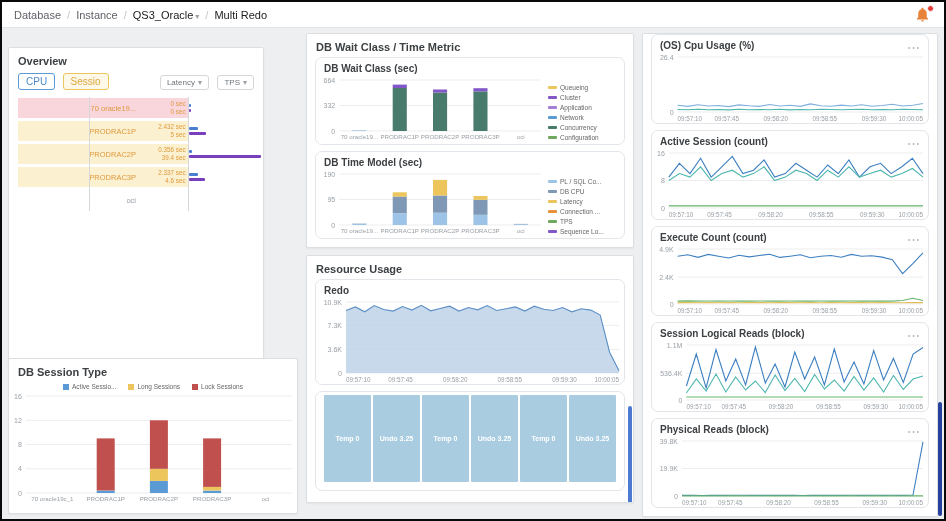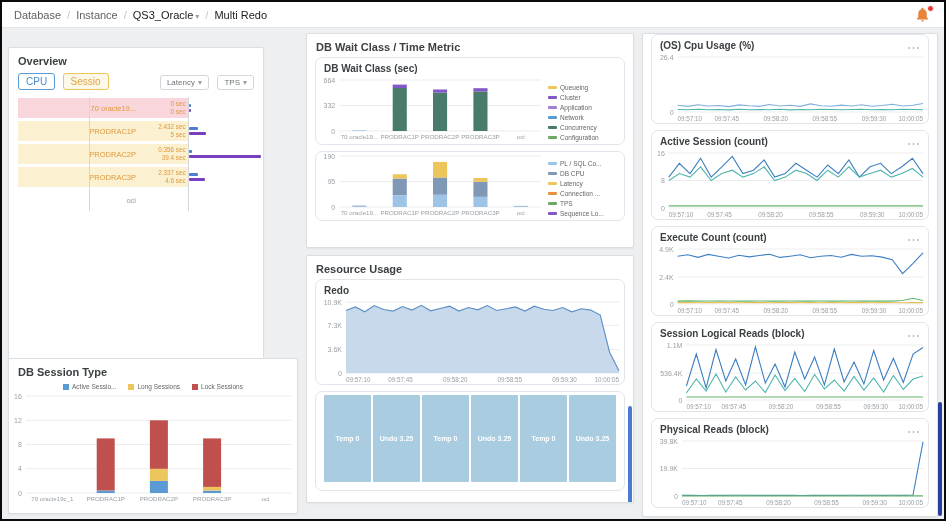--- a/index.html
+++ b/index.html
@@ -228,20 +228,21 @@
           <span class="lg"><i style="background:#ecc65c"></i>Queueing</span>
           <span class="lg"><i style="background:#8257c8"></i>Cluster</span>
           <span class="lg"><i style="background:#a47fd8"></i>Application</span>
           <span class="lg"><i style="background:#5b9bd5"></i>Network</span>
           <span class="lg"><i style="background:#497b6d"></i>Concurrency</span>
           <span class="lg"><i style="background:#71a860"></i>Configuration</span>
         </div>
     </div>
   </div>
   <div class="card">
+    <span class="c-title">DB Time Model (sec)</span>
     <div class="chart-row">
       <div class="chart" style="height:66px"><svg width="228" height="66" font-family="Liberation Sans, sans-serif">
             <line x1="21.200000000000003" x2="223" y1="4.0" y2="4.0" stroke="#ededee"></line>
             <text x="17.200000000000003" y="6.5" text-anchor="end" font-size="7" fill="#9aa0a6">190</text>
             <line x1="21.200000000000003" x2="223" y1="29.5" y2="29.5" stroke="#ededee"></line>
             <text x="17.200000000000003" y="32.0" text-anchor="end" font-size="7" fill="#9aa0a6">95</text>
             <line x1="21.200000000000003" x2="223" y1="55.0" y2="55.0" stroke="#ededee"></line>
             <text x="17.200000000000003" y="57.5" text-anchor="end" font-size="7" fill="#9aa0a6">0</text>
             <rect x="34.3" y="53.9" width="14.1" height="1.1" fill="#9dc3e6"></rect>
             <rect x="34.3" y="53.7" width="14.1" height="0.3" fill="#7e98b5"></rect>

